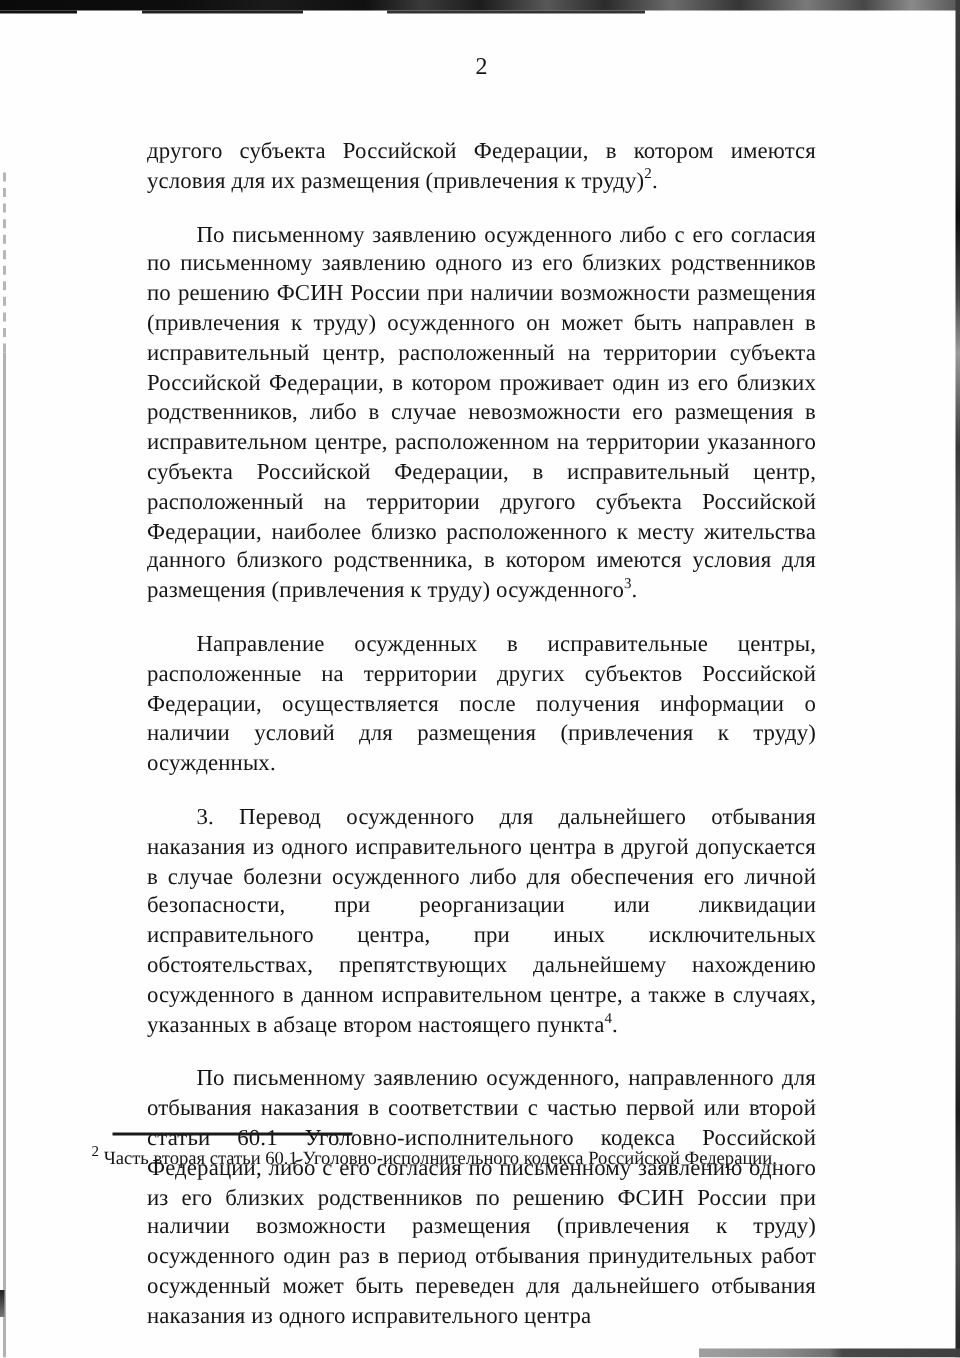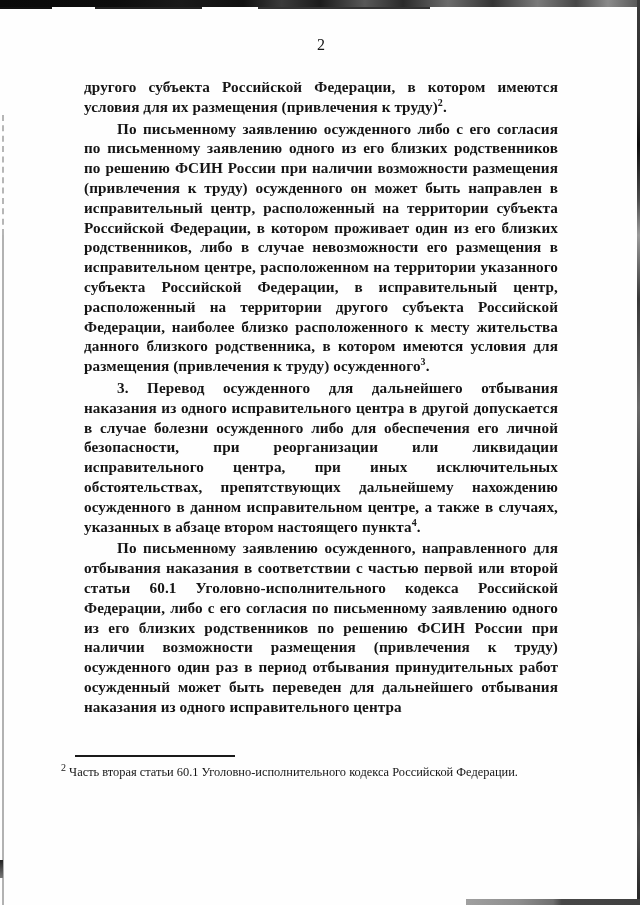--- a/index.html
+++ b/index.html
@@ -86,22 +86,21 @@
   .text-block {
     position: absolute;
     top: 75px; left: 82px;
     width: 478px;
     font-size: 15.2px;
     line-height: 19.8px;
     text-align: justify;
     letter-spacing: 0.1px;
   }
   .para {
-    margin: 2px;
-    font-weight: bold;
+    margin: 16px;
   }
   .para.indent {
     text-indent: 33px;
   }
   .text-block sup, .footnote sup {
     font-size: 10px;
     line-height: 0;
     vertical-align: super;
   }
   .footnote-block {
@@ -133,20 +132,21 @@
   <div class="scan-line-left-dashed"></div>
   <div class="scan-line-left"></div>
   <div class="scan-mark-left-bottom"></div>
   <div class="scan-bar-bottom"></div>
 
   <div class="page-number">2</div>
 
   <div class="text-block" id="body-block">
       <p class="para">другого субъекта Российской Федерации, в котором имеются условия для их размещения (привлечения к труду)<sup>2</sup>.</p>
       <p class="para indent">По письменному заявлению осужденного либо с его согласия по письменному заявлению одного из его близких родственников по решению ФСИН России при наличии возможности размещения (привлечения к труду) осужденного он может быть направлен в исправительный центр, расположенный на территории субъекта Российской Федерации, в котором проживает один из его близких родственников, либо в случае невозможности его размещения в исправительном центре, расположенном на территории указанного субъекта Российской Федерации, в исправительный центр, расположенный на территории другого субъекта Российской Федерации, наиболее близко расположенного к месту жительства данного близкого родственника, в котором имеются условия для размещения (привлечения к труду) осужденного<sup>3</sup>.</p>
+      <p class="para indent">Направление осужденных в исправительные центры, расположенные на территории других субъектов Российской Федерации, осуществляется после получения информации о наличии условий для размещения (привлечения к труду) осужденных.</p>
       <p class="para indent">3. Перевод осужденного для дальнейшего отбывания наказания из одного исправительного центра в другой допускается в случае болезни осужденного либо для обеспечения его личной безопасности, при реорганизации или ликвидации исправительного центра, при иных исключительных обстоятельствах, препятствующих дальнейшему нахождению осужденного в данном исправительном центре, а также в случаях, указанных в абзаце втором настоящего пункта<sup>4</sup>.</p>
       <p class="para indent">По письменному заявлению осужденного, направленного для отбывания наказания в соответствии с частью первой или второй статьи 60.1 Уголовно-исполнительного кодекса Российской Федерации, либо с его согласия по письменному заявлению одного из его близких родственников по решению ФСИН России при наличии возможности размещения (привлечения к труду) осужденного один раз в период отбывания принудительных работ осужденный может быть переведен для дальнейшего отбывания наказания из одного исправительного центра</p>
     </div>
 
   <div class="footnote-block">
     <div class="footnote-rule"></div>
     <div id="footnote-list">
         <div class="footnote"><sup>2</sup> Часть вторая статьи 60.1 Уголовно-исполнительного кодекса Российской Федерации.</div>
       </div>
   </div>

